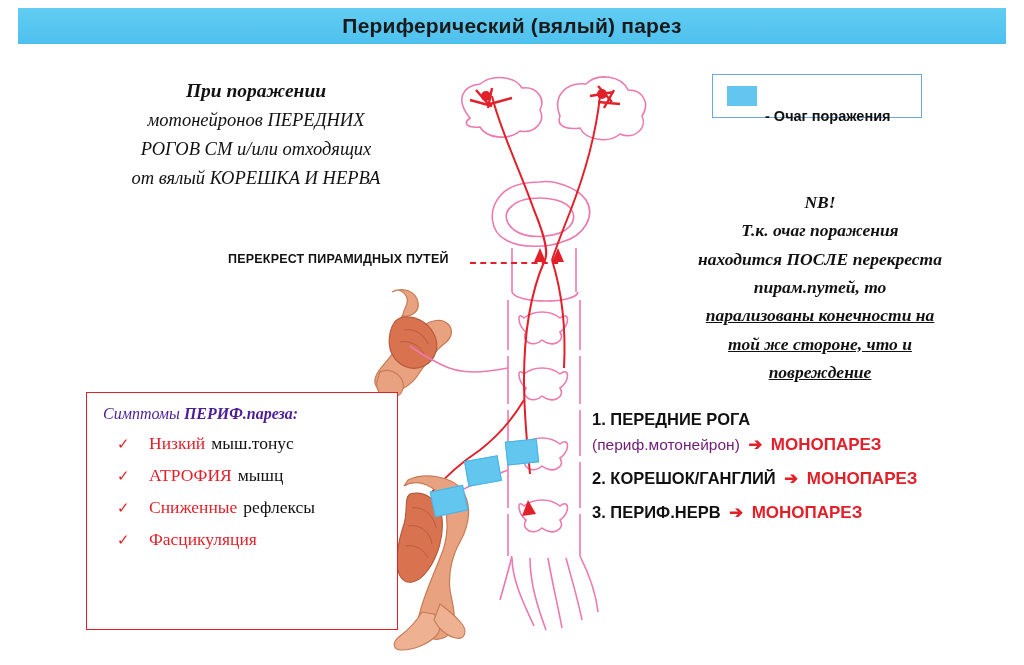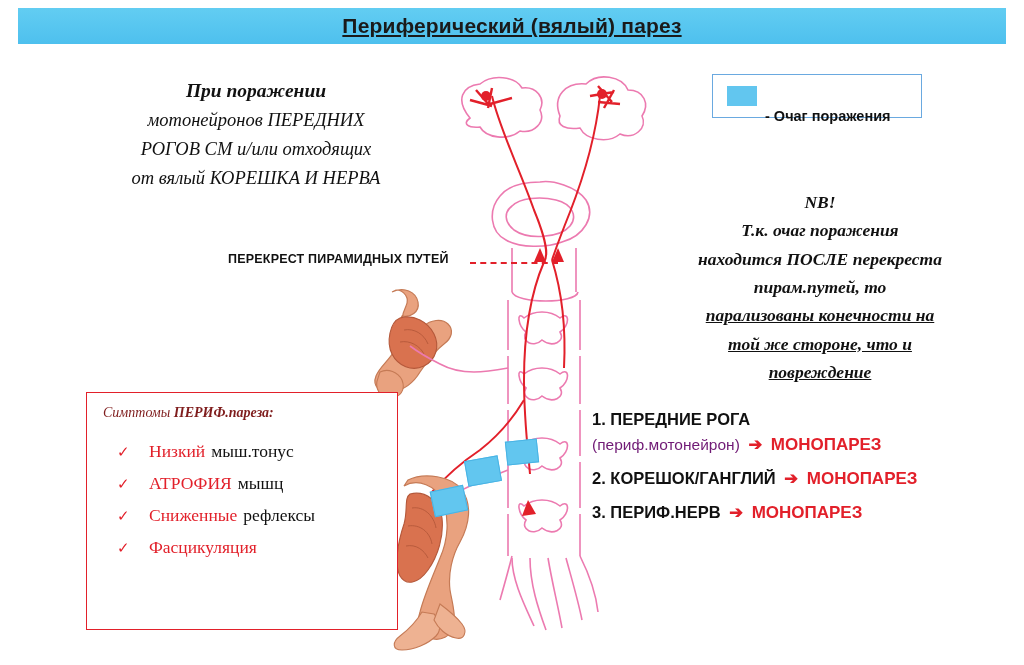--- a/index.html
+++ b/index.html
@@ -31,21 +31,20 @@
     display: flex;
     align-items: center;
     justify-content: center;
   }
   .title-bar .title-text {
     font-size: 21px;
     font-weight: bold;
     color: #1a1a1a;
     letter-spacing: 0.2px;
     font-family: "Liberation Sans", sans-serif;
-    text-decoration: underline;
   }
 
   
   .intro {
     position: absolute;
     left: 86px;
     top: 76px;
     width: 340px;
     text-align: center;
     color: #111;
@@ -130,23 +129,23 @@
     width: 312px;
     height: 238px;
     border: 1.6px solid #e2202a;
     box-sizing: border-box;
     background: #fff;
     padding: 12px 14px 0 16px;
   }
   .symptoms .head {
     font-family: "Liberation Serif", serif;
     font-style: italic;
-    font-size: 14px;
-    color: #7f1d1d;
-    margin-bottom: 20px;
+    font-size: 16px;
+    color: #4c1d95;
+    margin-bottom: 10px;
   }
   .symptoms .head b { font-weight: bold; font-style: italic; }
   .sym-row {
     display: flex;
     align-items: baseline;
     margin: 0 0 11px 14px;
     font-family: "Liberation Serif", serif;
     font-size: 17.5px;
     color: #111;
   }

